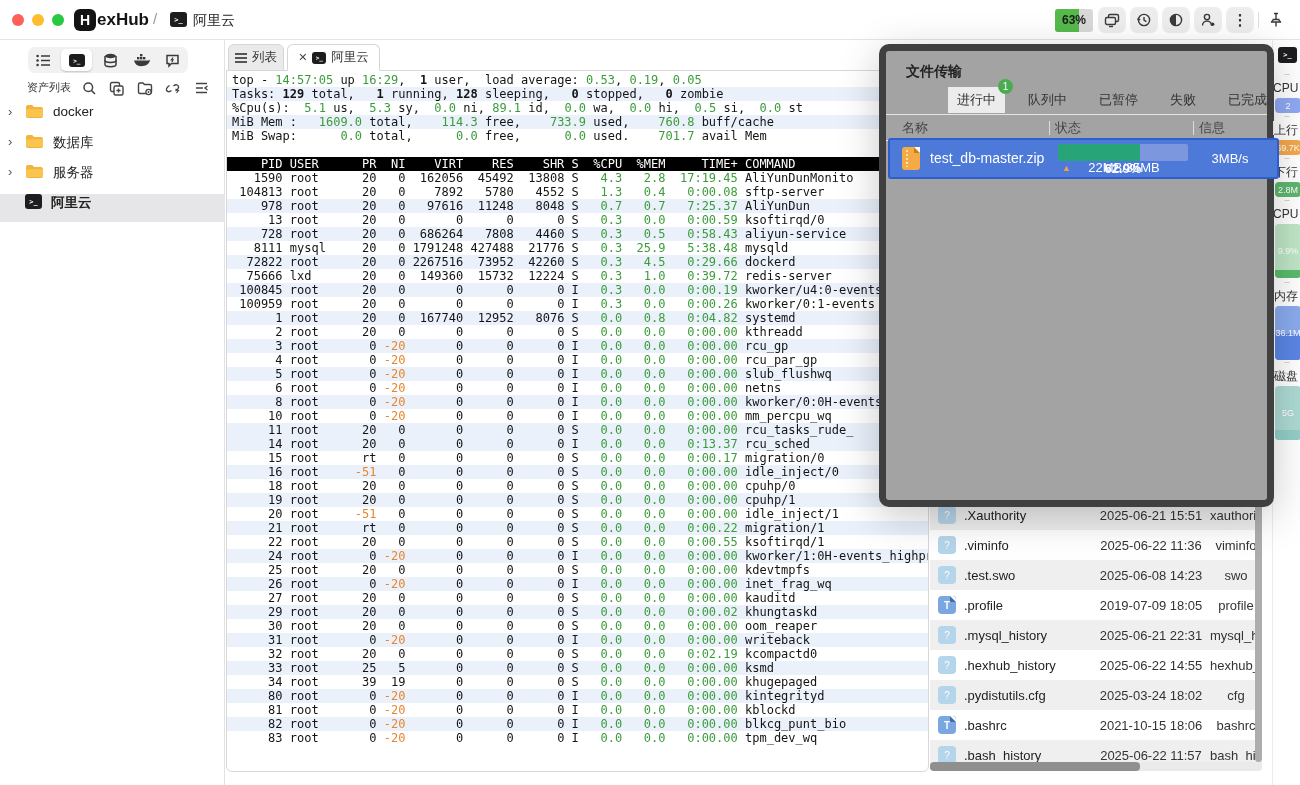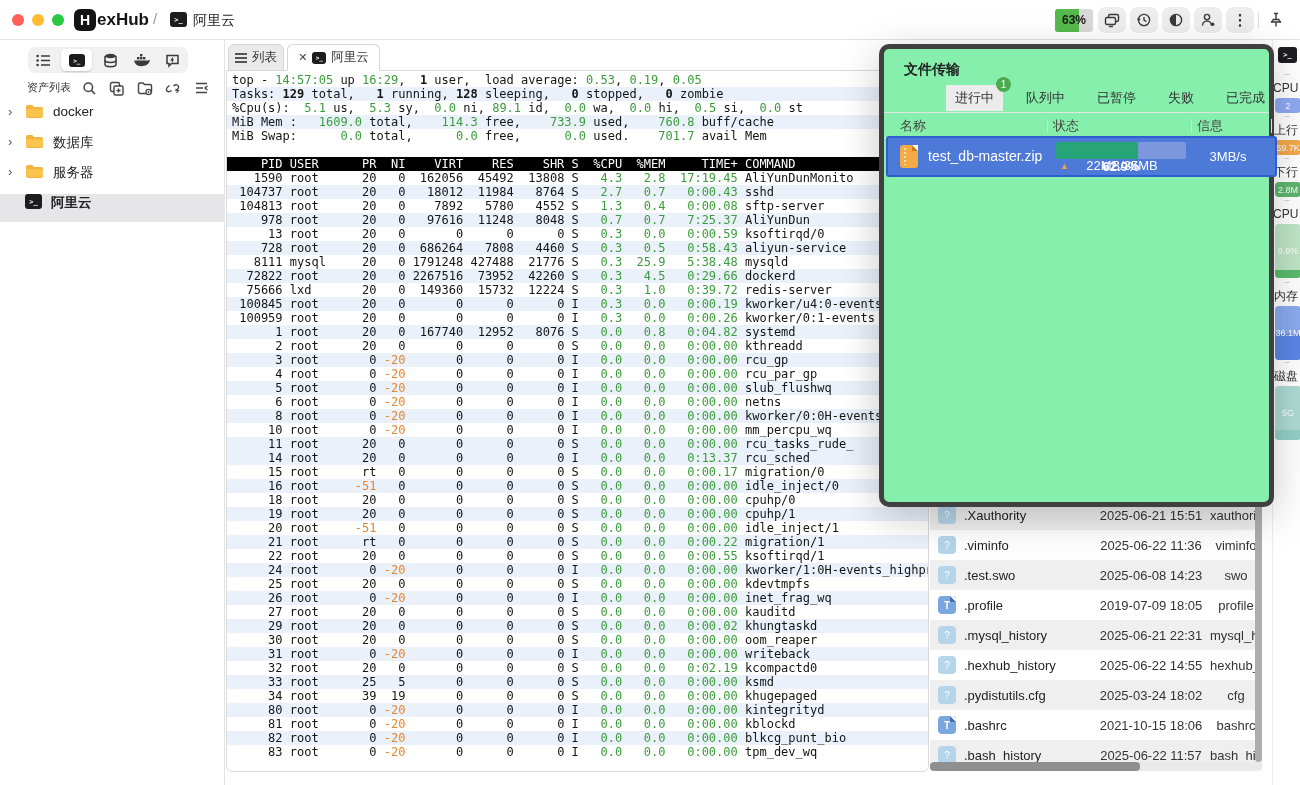--- a/index.html
+++ b/index.html
@@ -99,22 +99,22 @@
   #rail-term { position:absolute; left:5px; top:7px; width:19px; height:16px; font-size:7px; }
   .sitem { position:absolute; left:0; width:28px; }
   .sdash { height:12px; text-align:center; color:#bbb; font-size:9px; line-height:12px; }
   .slabel { height:16px; text-align:right; padding-right:3px; font-size:12px; color:#333; line-height:16px; }
   .sbadge { margin-left:2px; width:26px; border-radius:4px; position:relative; color:#fff; font-size:9px;
     display:flex; align-items:center; justify-content:center; overflow:hidden; margin-top:2px; }
   .sfill { position:absolute; left:0; right:0; bottom:0; }
   .sval { position:relative; z-index:1; }
 
   
-  #dialog { position:absolute; left:879px; top:44px; width:395px; height:463px; background:#86efac;
-    border:5px solid #404040; border-radius:10px; box-shadow:0 10px 40px rgba(0,0,0,.22); z-index:40; }
+  #dialog { position:absolute; left:879px; top:44px; width:395px; height:463px; background:#a3a3a3;
+    border:7px solid #404040; border-radius:10px; box-shadow:0 10px 40px rgba(0,0,0,.22); z-index:40; }
   #dlg-title { position:absolute; left:20px; top:12px; font-size:14px; font-weight:bold; color:#222; }
   #dlg-tabs { position:absolute; left:0; right:0; top:34px; height:30px; border-bottom:1px solid #e4e4e4;
     display:flex; align-items:center; padding-left:62px; gap:14px; }
   .dtab { padding:4px 9px; font-size:13px; color:#333; position:relative; white-space:nowrap; }
   .dtab.act { background:#ececec; }
   .dtab-badge { position:absolute; top:-8px; right:-8px; width:15px; height:15px; border-radius:50%;
     background:var(--badge,#4cab50); color:#fff; font-size:10px; line-height:15px; text-align:center; }
   #dlg-cols { position:absolute; left:0; right:0; top:64px; height:26px; border-bottom:1px solid #e8e8e8;
     font-size:13px; color:#444; }
   .dcol-name { position:absolute; left:16px; top:4px; }
@@ -327,21 +327,20 @@
 
   <div id="terminal">
       <div class="tl"><span>top - </span><span class="g">14:57:05</span><span> up </span><span class="g">16:29</span><span>,  </span><span class="b">1</span><span> user,  load average: </span><span class="g">0.53</span><span>, </span><span class="g">0.19</span><span>, </span><span class="g">0.05</span></div>
       <div class="tl st"><span>Tasks: </span><span class="b">129</span><span> total,   </span><span class="b">1</span><span> running, </span><span class="b">128</span><span> sleeping,   </span><span class="b">0</span><span> stopped,   </span><span class="b">0</span><span> zombie</span></div>
       <div class="tl"><span>%Cpu(s):  </span><span class="g">5.1</span><span> us,  </span><span class="g">5.3</span><span> sy,  </span><span class="g">0.0</span><span> ni, </span><span class="g">89.1</span><span> id,  </span><span class="g">0.0</span><span> wa,  </span><span class="g">0.0</span><span> hi,  </span><span class="g">0.5</span><span> si,  </span><span class="g">0.0</span><span> st</span></div>
       <div class="tl st"><span>MiB Mem :   </span><span class="g">1609.0</span><span> total,    </span><span class="g">114.3</span><span> free,    </span><span class="g">733.9</span><span> used,    </span><span class="g">760.8</span><span> buff/cache</span></div>
       <div class="tl"><span>MiB Swap:      </span><span class="g">0.0</span><span> total,      </span><span class="g">0.0</span><span> free,      </span><span class="g">0.0</span><span> used.    </span><span class="g">701.7</span><span> avail Mem</span></div>
       <div class="tl"></div>
       <div class="tl th">    PID USER      PR  NI    VIRT    RES    SHR S  %CPU  %MEM     TIME+ COMMAND</div>
       <div class="tl"><span>   1590 root     </span><span> 20</span><span>   0</span><span>  162056  45492  13808 S</span><span class="g">   4.3   2.8  17:19.45</span><span> AliYunDunMonito</span></div>
-      <div class="tl st"><span> 104737 root     </span><span> 20</span><span>   0</span><span>   18012  11984   8764 S</span><span class="g">   2.7   0.7   0:00.43</span><span> sshd</span></div>
       <div class="tl"><span> 104813 root     </span><span> 20</span><span>   0</span><span>    7892   5780   4552 S</span><span class="g">   1.3   0.4   0:00.08</span><span> sftp-server</span></div>
       <div class="tl st"><span>    978 root     </span><span> 20</span><span>   0</span><span>   97616  11248   8048 S</span><span class="g">   0.7   0.7   7:25.37</span><span> AliYunDun</span></div>
       <div class="tl"><span>     13 root     </span><span> 20</span><span>   0</span><span>       0      0      0 S</span><span class="g">   0.3   0.0   0:00.59</span><span> ksoftirqd/0</span></div>
       <div class="tl st"><span>    728 root     </span><span> 20</span><span>   0</span><span>  686264   7808   4460 S</span><span class="g">   0.3   0.5   0:58.43</span><span> aliyun-service</span></div>
       <div class="tl"><span>   8111 mysql    </span><span> 20</span><span>   0</span><span> 1791248 427488  21776 S</span><span class="g">   0.3  25.9   5:38.48</span><span> mysqld</span></div>
       <div class="tl st"><span>  72822 root     </span><span> 20</span><span>   0</span><span> 2267516  73952  42260 S</span><span class="g">   0.3   4.5   0:29.66</span><span> dockerd</span></div>
       <div class="tl"><span>  75666 lxd      </span><span> 20</span><span>   0</span><span>  149360  15732  12224 S</span><span class="g">   0.3   1.0   0:39.72</span><span> redis-server</span></div>
       <div class="tl st"><span> 100845 root     </span><span> 20</span><span>   0</span><span>       0      0      0 I</span><span class="g">   0.3   0.0   0:00.19</span><span> kworker/u4:0-events_unl</span></div>
       <div class="tl"><span> 100959 root     </span><span> 20</span><span>   0</span><span>       0      0      0 I</span><span class="g">   0.3   0.0   0:00.26</span><span> kworker/0:1-events</span></div>
       <div class="tl st"><span>      1 root     </span><span> 20</span><span>   0</span><span>  167740  12952   8076 S</span><span class="g">   0.0   0.8   0:04.82</span><span> systemd</span></div>

